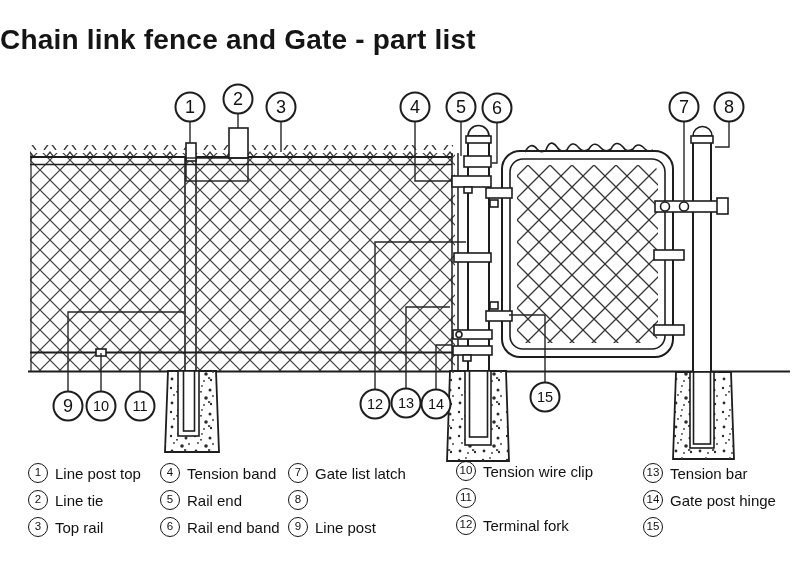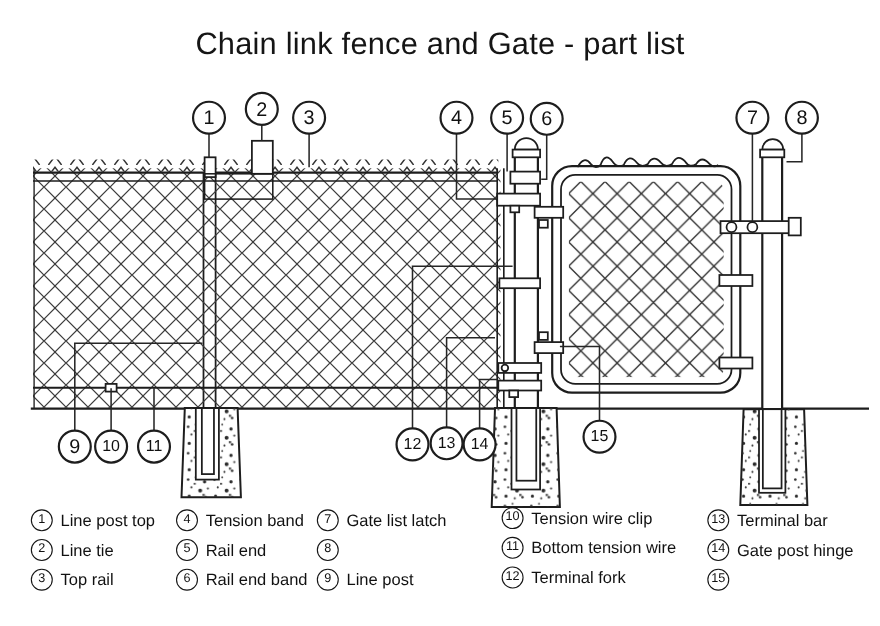--- a/index.html
+++ b/index.html
@@ -1,19 +1,19 @@
 <!DOCTYPE html>
 <html><head>
 <meta charset="utf-8">
 <style>
   html,body{margin:0;padding:0;background:#fff;}
   #stage{position:relative;width:800px;height:569px;background:#fff;overflow:hidden;
          font-family:"Liberation Sans",sans-serif;color:#111;}
-  #title{position:absolute;top:24px;left:0;width:100%;text-align:center;
-         font-size:28px;font-weight:400;letter-spacing:.2px;color:#151515;}
+  #title{position:absolute;top:24px;left:0;width:100%;text-align:left;
+         font-size:28px;font-weight:700;letter-spacing:.2px;color:#151515;}
   svg{position:absolute;top:0;left:0;}
   .legend-col{position:absolute;display:flex;flex-direction:column;gap:9px;}
   .li{display:flex;align-items:center;height:18px;font-size:15px;white-space:nowrap;}
   .ln{display:inline-flex;align-items:center;justify-content:center;
       width:18px;height:18px;border:1.4px solid #151515;border-radius:50%;
       font-size:11.5px;margin-right:7px;flex:0 0 auto;line-height:1;}
   
   .ol{fill:#fff;stroke:#1d1d1d;stroke-width:1.6;}
   .ol2{fill:#fff;stroke:#1d1d1d;stroke-width:2;}
   .ln-only{fill:none;stroke:#1d1d1d;stroke-width:1.6;}
@@ -280,31 +280,30 @@
         <span>Line post</span>
       </div>
   </div>
   <div class="legend-col" style="left:456px;top:462px;">
     <div class="li">
         <span class="ln">10</span>
         <span>Tension wire clip</span>
       </div>
     <div class="li">
         <span class="ln">11</span>
-        <span>Bottom tension wire</span>
       </div>
     <div class="li">
         <span class="ln">12</span>
         <span>Terminal fork</span>
       </div>
   </div>
   <div class="legend-col" style="left:643px;top:464px;">
     <div class="li">
         <span class="ln">13</span>
-        <span>Terminal bar</span>
+        <span>Tension bar</span>
       </div>
     <div class="li">
         <span class="ln">14</span>
         <span>Gate post hinge</span>
       </div>
     <div class="li">
         <span class="ln">15</span>
       </div>
   </div>
 

